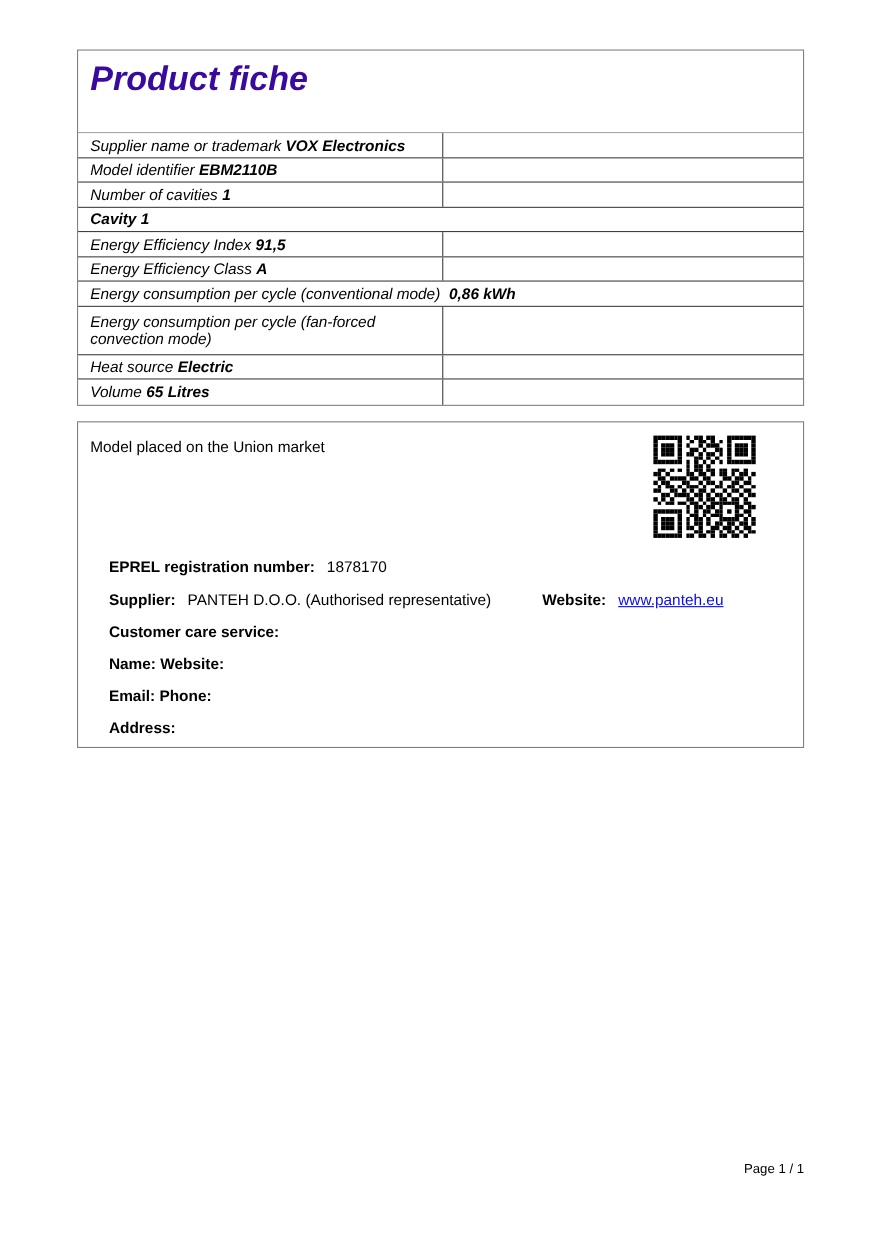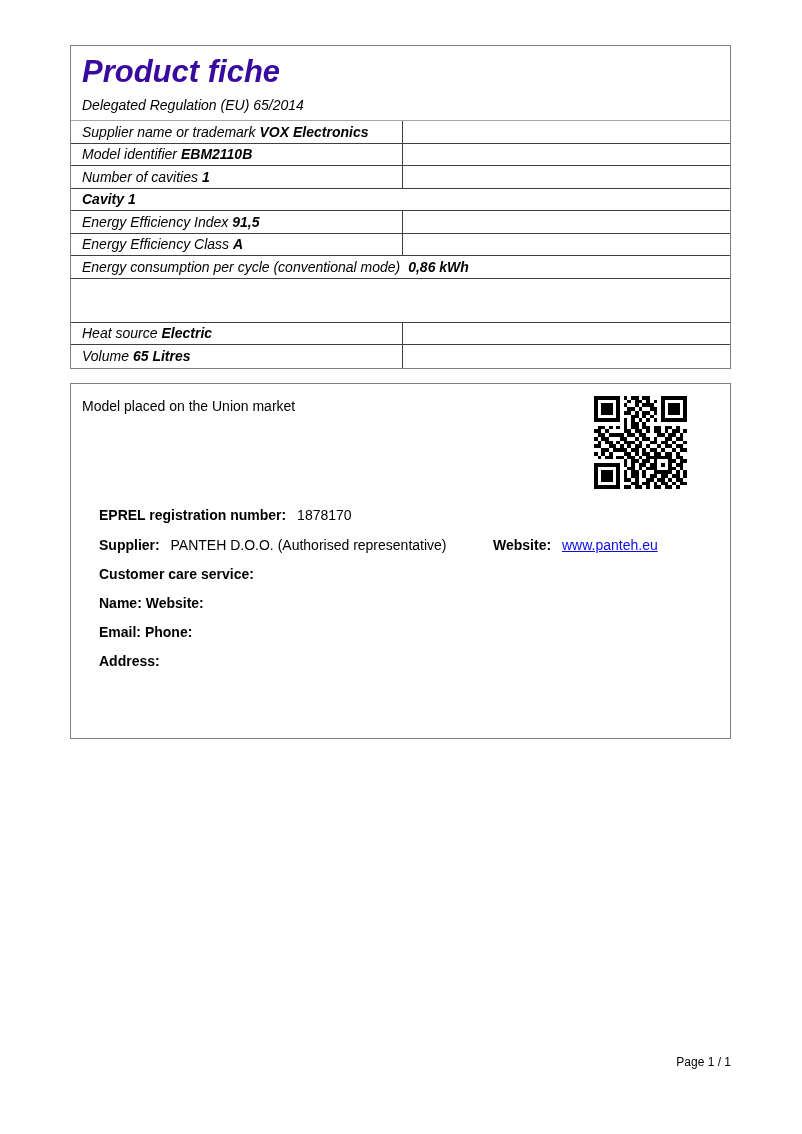--- a/index.html
+++ b/index.html
@@ -30,21 +30,21 @@
   .t-row.two-col .cell-left { border-right: 1px solid #404040; align-self: stretch; display: flex; align-items: center; flex-wrap: wrap; }
   .t-row .cell-full { width: 100%; padding: 2px 10px 2px 11px; }
   .t-row .cell-right { flex: 1; align-self: stretch; display: flex; align-items: center; justify-content: center; }
   .t-row.split { min-height: 44px; }
   .t-row.split .cell-left { border-right: 1px solid #404040; align-self: stretch; display: flex; align-items: center; }
   .val { font-weight: bold; margin-left: 4px; white-space: nowrap; }
   .bold { font-weight: bold; }
 
   
   .market-box {
-    position: absolute; left: 70px; top: 383px; width: 661px; height: 356px;
+    position: absolute; left: 70px; top: 383px; width: 661px; height: 297px;
     border: 1px solid #808080;
     font-size: 14px;
   }
   .model-placed { position: absolute; left: 11px; top: 14px; }
   .qr { position: absolute; right: 43px; top: 12px; width: 93px; height: 93px;
         display: grid; grid-template-columns: repeat(25, 1fr); grid-auto-rows: 1fr; background: #fff; }
   .qr i { display: block; }
   .qr i.m { background: #000; }
 
   .info-row { position: absolute; left: 11px; right: 11px; height: 18px; }
@@ -65,21 +65,20 @@
   .page-footer { position: absolute; top: 1055px; right: 71px; font-size: 12px; color: #000; }
 </style>
 </head>
 <body>
 
 <div class="page">
 
   <div class="fiche-box">
     <div class="fiche-header">
       <div class="fiche-title">Product fiche</div>
-      <div class="fiche-subtitle">Delegated Regulation (EU) 65/2014</div>
     </div>
 
     <div class="t-row two-col">
       <div class="cell-left">
         <span>Supplier name or trademark</span>
         <span class="val">VOX Electronics</span>
       </div>
       <div class="cell-right"></div>
     </div>
 
@@ -120,20 +119,23 @@
     </div>
 
     <div class="t-row">
       <div class="cell-full">
         <span>Energy consumption per cycle (conventional mode)</span>
         <span class="val">0,86 kWh</span>
       </div>
     </div>
 
     <div class="t-row split">
+      <div class="cell-left">
+        <span>Energy consumption per cycle (fan-forced convection mode)</span>
+      </div>
     </div>
 
     <div class="t-row two-col">
       <div class="cell-left">
         <span>Heat source</span>
         <span class="val">Electric</span>
       </div>
       <div class="cell-right"></div>
     </div>
 

